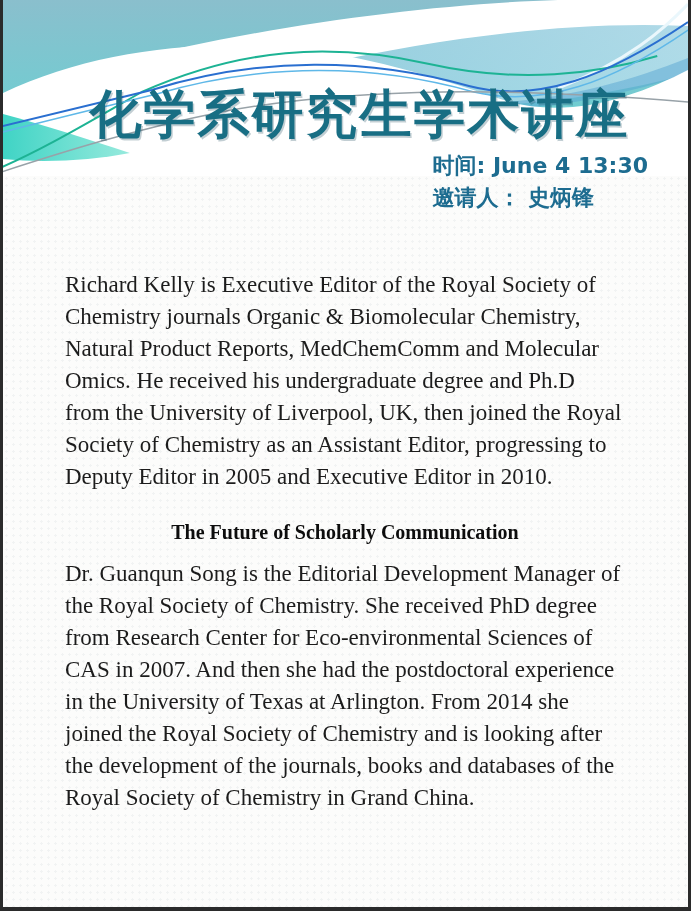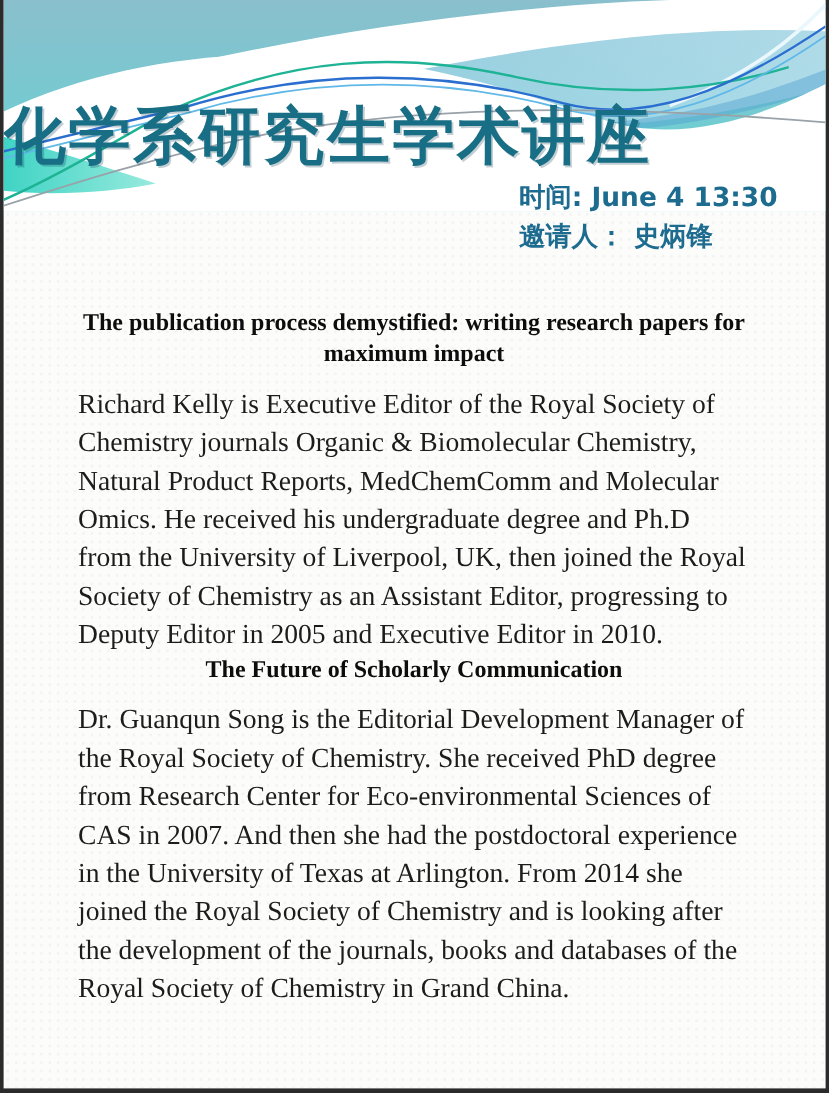--- a/index.html
+++ b/index.html
@@ -19,28 +19,30 @@
     border-bottom:4px solid var(--frame-border);
     background-color:#fcfcfb;
     background-image:radial-gradient(rgba(150,165,175,0.10) 1px, transparent 1.3px);
     background-size:7px 7px;
     overflow:hidden;
     font-family:"Liberation Serif", serif;
   }
   .header-graphic{position:absolute;top:0;left:0;width:100%;height:176px;display:block;}
   .title-cn{
     position:absolute;top:84px;left:0;right:0;
+    text-align:center;
     font-family:"DejaVu Serif", serif;
     font-weight:bold;
     font-size:52px;
     line-height:60px;
     letter-spacing:2px;
     color:var(--title-teal);
     text-shadow:1.5px 1.5px 0 rgba(10,60,80,0.25);
     white-space:nowrap;
+    padding-left:28px;
   }
   .schedule{
     position:absolute;top:150px;right:40px;
     font-family:"DejaVu Sans","Liberation Sans",sans-serif;
     font-weight:bold;
     font-size:22px;
     line-height:32px;
     color:var(--info-blue);
   }
   .content{
@@ -62,21 +64,21 @@
     font-size:21px;
     line-height:26px;
     color:#0d0d0d;
   }
   .bio{
     margin:13px 0 0;
     font-size:23px;
     line-height:32px;
     color:var(--body-text);
   }
-  .talk + .talk{}
+  .talk + .talk{margin-top:26px;}
 </style>
 </head>
 <body>
 
 <div class="page">
 
   <svg class="header-graphic" viewBox="0 0 691 176" preserveAspectRatio="none" aria-hidden="true">
     <defs>
       <linearGradient id="bgGrad" x1="0" y1="0" x2="0" y2="1">
         <stop offset="0" stop-color="#8abfcd"></stop>
@@ -114,21 +116,20 @@
   <div class="title-cn">化学系研究生学术讲座</div>
 
   <div class="schedule">
     <div>时间: June 4 13:30</div>
     <div>邀请人： 史炳锋</div>
   </div>
 
   <div class="content">
 
     <div class="talk">
-      <div class="talk-title">The publication process demystified: writing research papers for maximum impact</div>
       <p class="bio">Richard Kelly is Executive Editor of the Royal Society of Chemistry journals Organic &amp; Biomolecular Chemistry, Natural Product Reports, MedChemComm and Molecular Omics. He received his undergraduate degree and Ph.D from the University of Liverpool, UK, then joined the Royal Society of Chemistry as an Assistant Editor, progressing to Deputy Editor in 2005 and Executive Editor in 2010.</p>
     </div>
 
     <div class="talk">
       <div class="talk-title">The Future of Scholarly Communication</div>
       <p class="bio">Dr. Guanqun Song is the Editorial Development Manager of the Royal Society of Chemistry. She received PhD degree from Research Center for Eco-environmental Sciences of CAS in 2007. And then she had the postdoctoral experience in the University of Texas at Arlington. From 2014 she joined the Royal Society of Chemistry and is looking after the development of the journals, books and databases of the Royal Society of Chemistry in Grand China.</p>
     </div>
 
   </div>
 </div>

